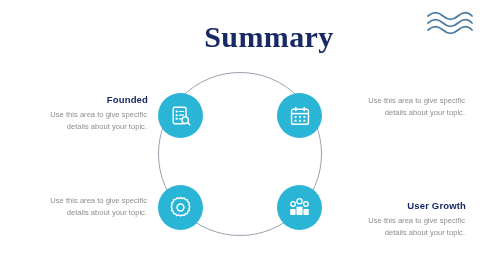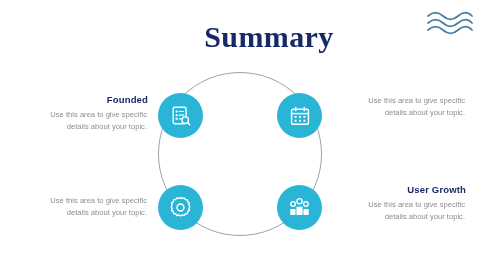--- a/index.html
+++ b/index.html
@@ -96,21 +96,21 @@
     font-size: 7.6px;
     line-height: 1.62;
     color: #8d8d8d;
   }
   .block-left  { text-align: right; }
   .block-right { text-align: right; }
 
   .b-founded { left: 44px;  top: 94px; }
   .b-revenue { left: 44px;  top: 194px; }
   .b-team    { left: 362px; top: 94px; }
-  .b-growth  { left: 350px; top: 184px; width: 116px; }
+  .b-growth  { left: 350px; top: 200px; width: 116px; }
 </style>
 </head>
 <body>
 
 <div class="slide">
 
   <div class="title">Summary</div>
 
   <div class="waves">
     <svg width="48" height="26" viewBox="0 0 48 26" fill="none">

